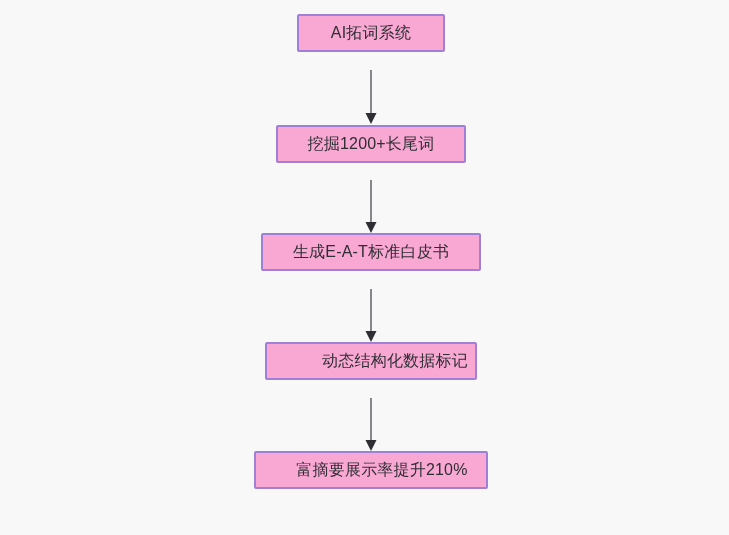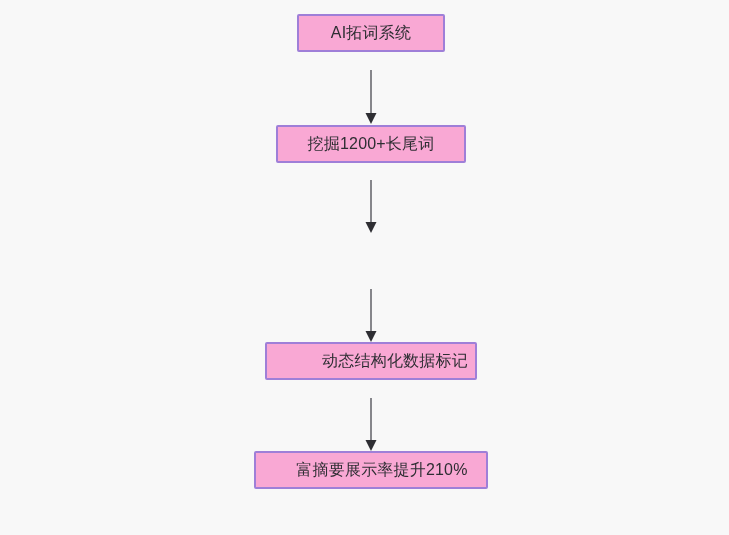--- a/index.html
+++ b/index.html
@@ -93,20 +93,23 @@
   </svg>
 
   <div class="node" id="node-0">
     <span class="node-label">AI拓词系统</span>
   </div>
 
   <div class="node" id="node-1">
     <span class="node-label">挖掘1200+长尾词</span>
   </div>
 
+  <div class="node" id="node-2">
+    <span class="node-label">生成E-A-T标准白皮书</span>
+  </div>
 
   <div class="node" id="node-3">
     <span class="node-label">动态结构化数据标记</span>
   </div>
 
   <div class="node" id="node-4">
     <span class="node-label">富摘要展示率提升210%</span>
   </div>
 
 </div>

